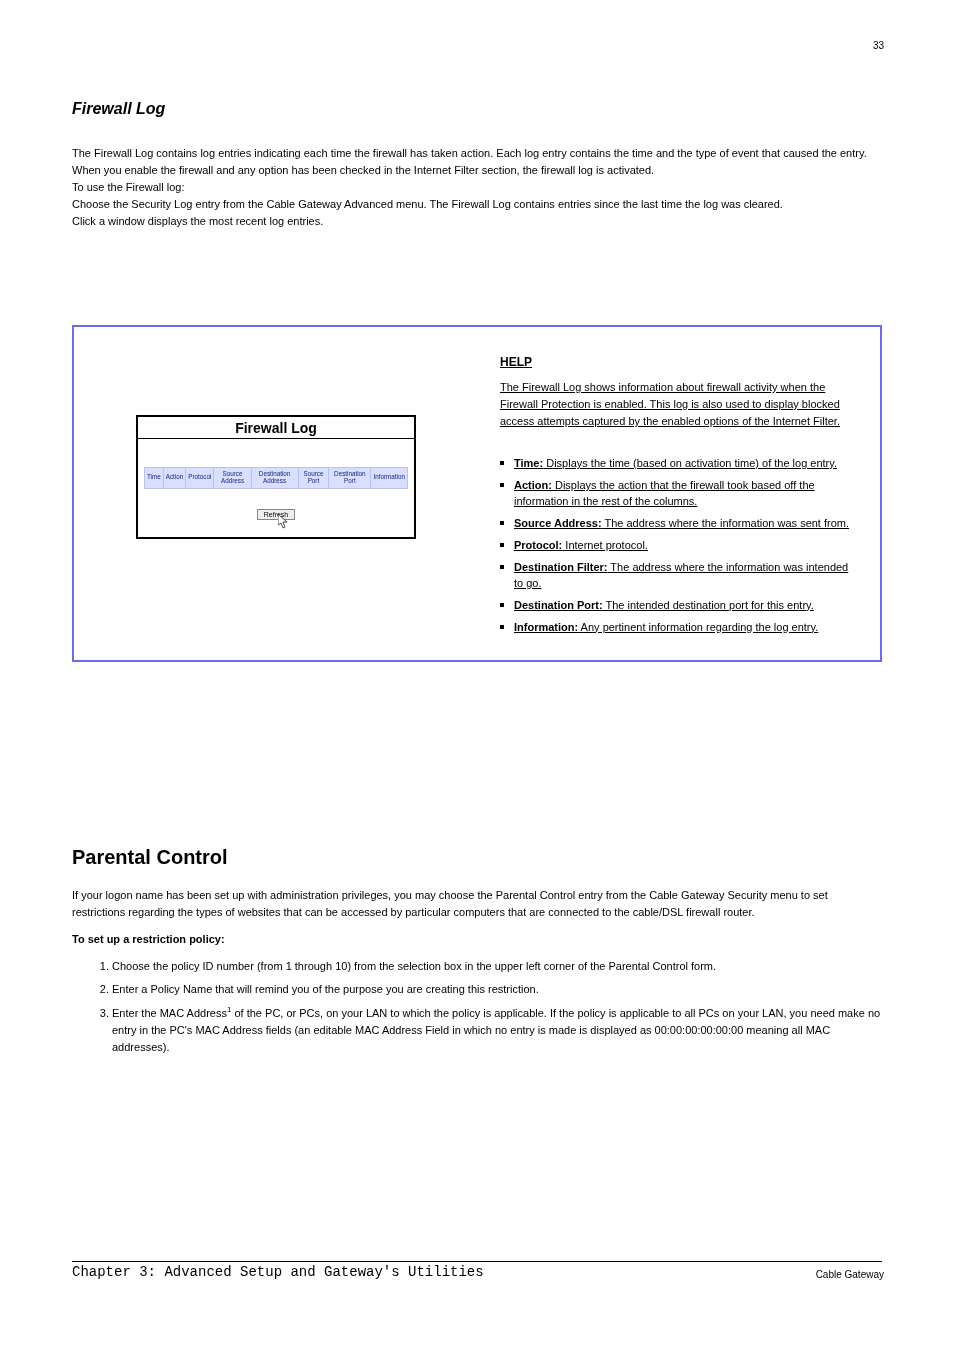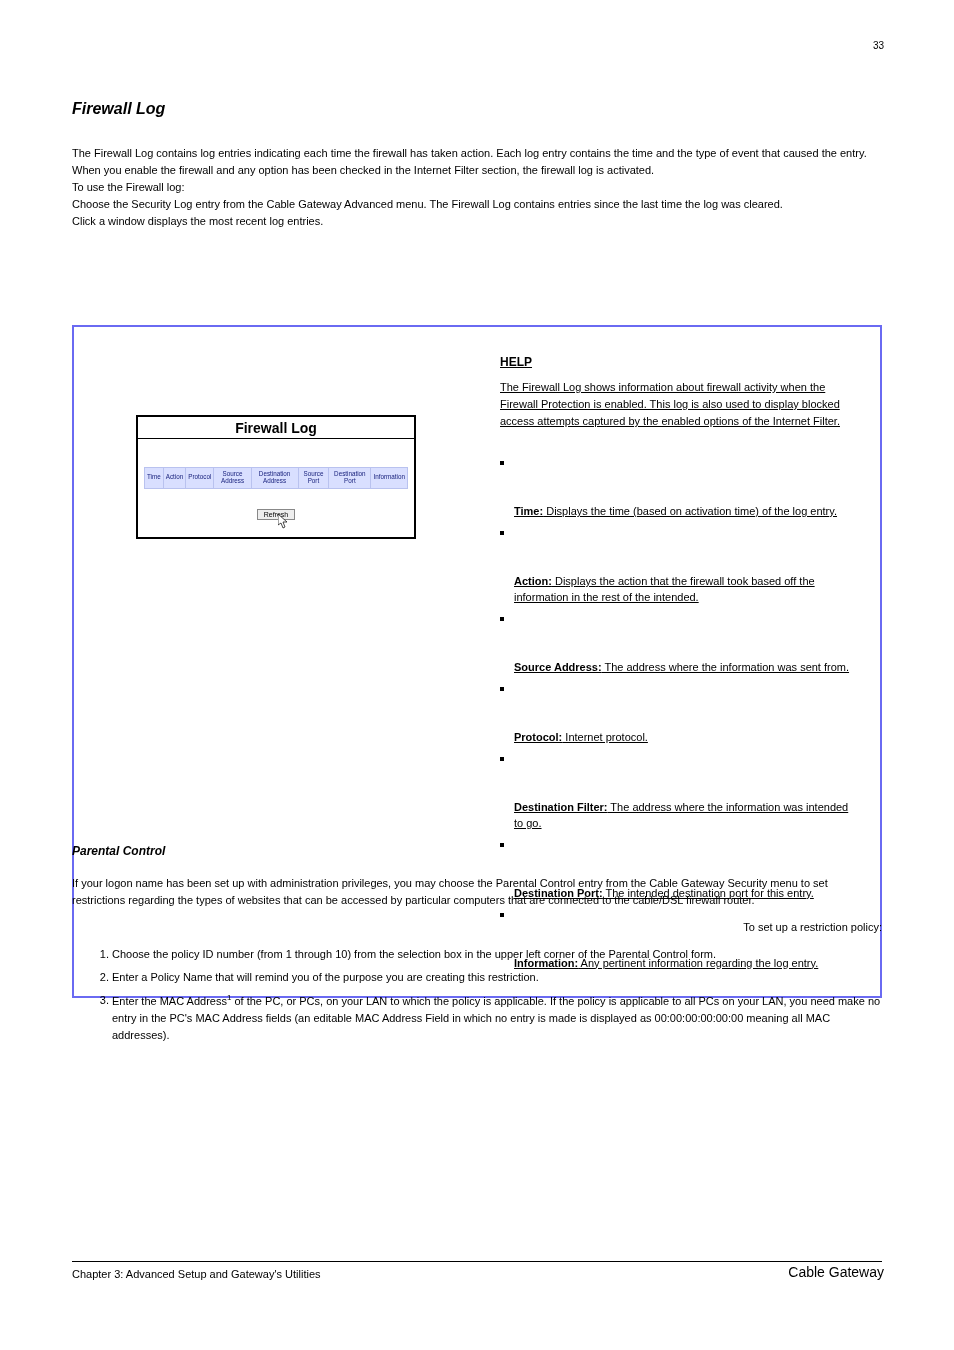--- a/index.html
+++ b/index.html
@@ -69,21 +69,21 @@
   .help-list li {
     display: flex;
     align-items: flex-start;
     margin-bottom: 6px;
     line-height: 1.45;
   }
   .help-list li .sq {
     width: 4px; height: 4px; background:#000;
     margin-top: 5px; margin-right: 10px; flex-shrink:0;
   }
-  .help-list li .txt { flex:1;margin-top:48px; }
+  .help-list li .txt { flex:1; }
   .help-list li .txt b { font-weight: bold; }
 
   
   .panel {
     border: 2px solid #000;
     background: #fff;
     width: 280px;
     margin: 60px 0 0 40px;
   }
   .panel-title {
@@ -134,51 +134,51 @@
   .below {
     position: absolute;
     top: 820px;
     left: 72px;
     width: 810px;
     font-size: 11px;
     line-height: 1.55;
   }
   .below p { margin-bottom: 10px; }
   .sec-heading {
-    font-size: 12px;
-    font-weight: bold;
-    font-style: italic;
+    font-size: 20px;
+    font-weight: bold;
     margin: 22px 0 14px 0;
   }
-  .below .bold { font-weight: normal; text-align: right; }
+  .below .bold { font-weight: bold; }
   .below ol {
     list-style: decimal;
     margin: 0 0 10px 40px;
   }
   .below ol li { margin-bottom: 6px; }
   .below sup { font-size: 8px; }
 
   .footer-line {
     position: absolute;
     bottom: 88px;
     left: 72px;
     width: 810px;
     border-top: 1px solid #000;
   }
   .footer-left {
     position: absolute;
     bottom: 70px;
     left: 72px;
-    font-size: 11px;
+    font-size: 14px;
+    font-family: Liberation Mono, monospace;
   }
   .footer-right {
     position: absolute;
     bottom: 70px;
     right: 70px;
-    font-size: 14px;
+    font-size: 10px;
     margin-top: 7px;
   }
 </style>
 </head>
 <body>
 
 <div class="page-num-top">33</div>
 
 <div class="page-title">Firewall Log</div>
 
@@ -223,21 +223,21 @@
       <div class="right-col">
         <div class="help-heading">HELP</div>
         <div class="help-para">The Firewall Log shows information about firewall activity when the Firewall Protection is enabled. This log is also used to display blocked access attempts captured by the enabled options of the Internet Filter.</div>
         <ul class="help-list">
           <li>
               <span class="sq"></span>
               <span class="txt"><b>Time:</b><span> Displays the time (based on activation time) of the log entry.</span></span>
             </li>
           <li>
               <span class="sq"></span>
-              <span class="txt"><b>Action:</b><span> Displays the action that the firewall took based off the information in the rest of the intended.</span></span>
+              <span class="txt"><b>Action:</b><span> Displays the action that the firewall took based off the information in the rest of the columns.</span></span>
             </li>
           <li>
               <span class="sq"></span>
               <span class="txt"><b>Source Address:</b><span> The address where the information was sent from.</span></span>
             </li>
           <li>
               <span class="sq"></span>
               <span class="txt"><b>Protocol:</b><span> Internet protocol.</span></span>
             </li>
           <li>

